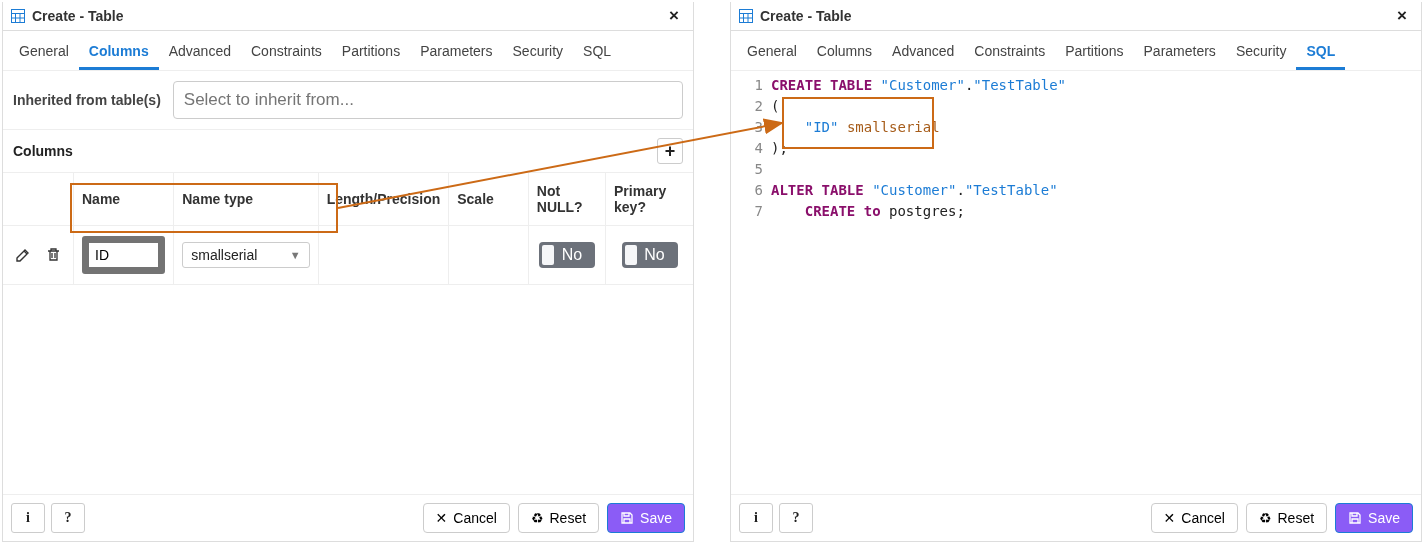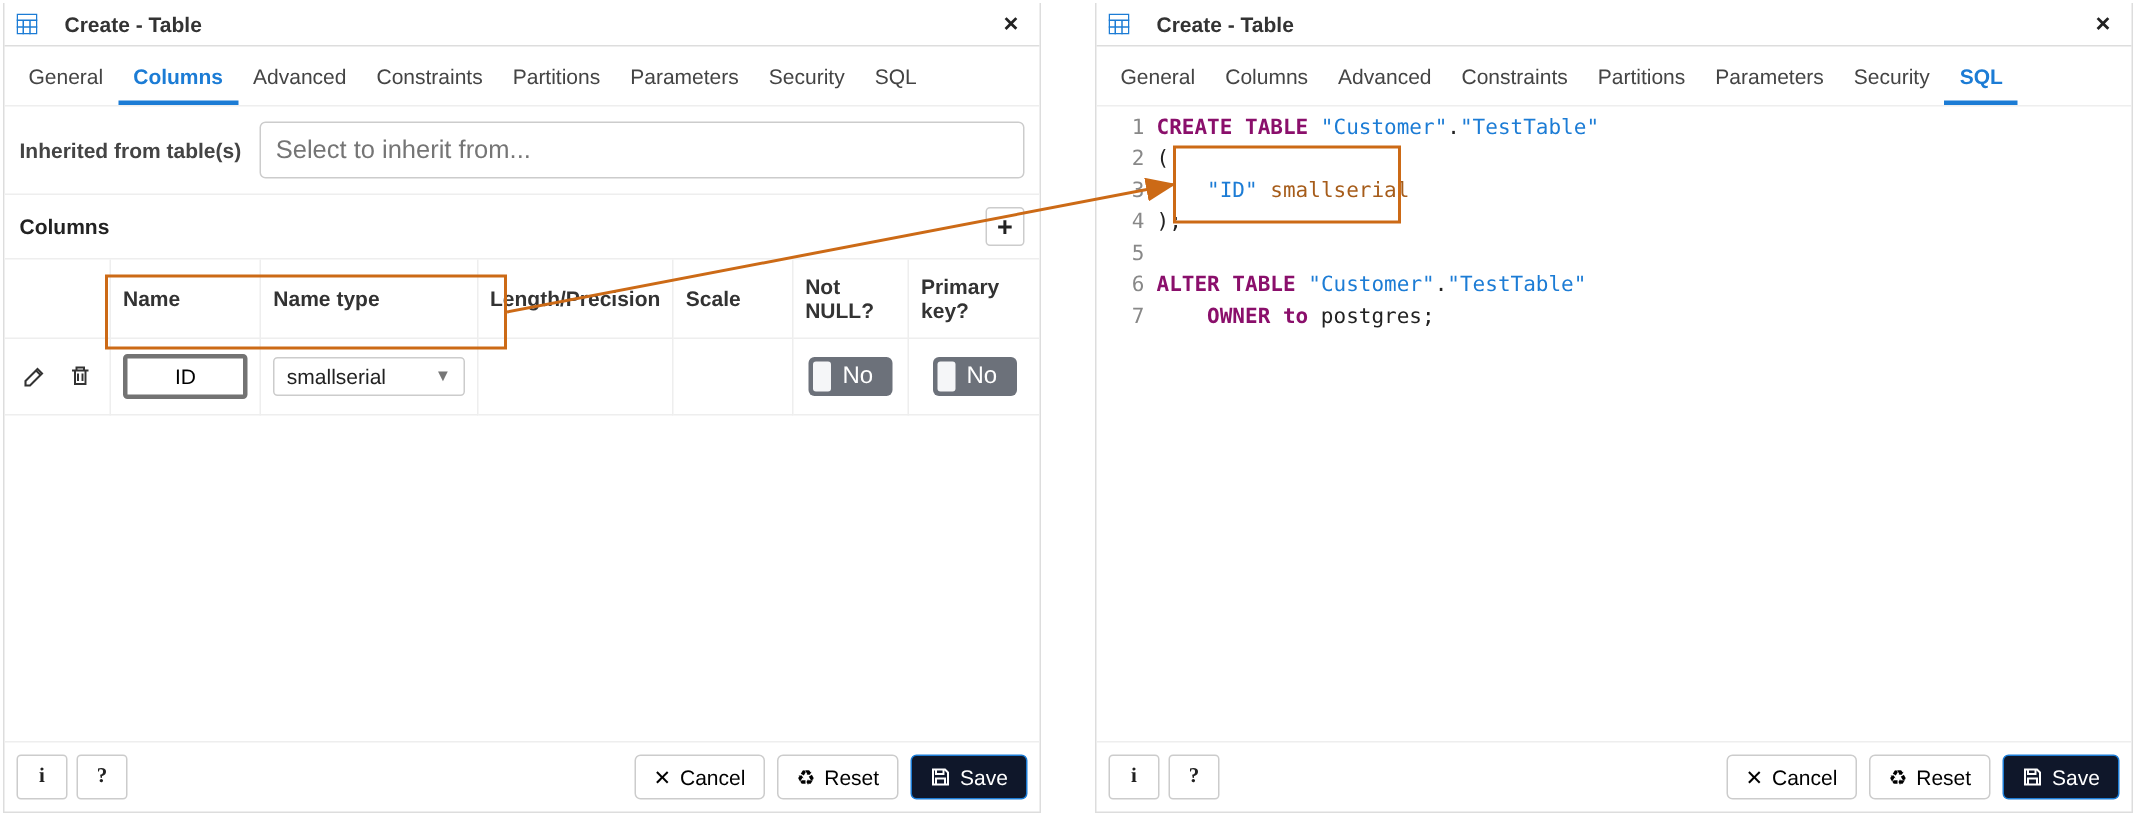--- a/index.html
+++ b/index.html
@@ -4,21 +4,21 @@
 <style>
   * { box-sizing: border-box; }
   html, body { margin:0; padding:0; font-family: "Segoe UI", Arial, sans-serif; font-size:14px; color:#222; }
   body { width:1428px; height:548px; position:relative; overflow:hidden; background:#fff; }
 
   .panel { position:absolute; top:2px; height:540px; border:1px solid #ddd; border-top:none; display:flex; flex-direction:column; background:#fff; }
   .panel-left  { left:2px;  width:692px; }
   .panel-right { left:730px; width:692px; }
 
   .titlebar { display:flex; align-items:center; justify-content:space-between; padding:4px 8px; border-bottom:1px solid #ddd; }
-  .titlebar-left { display:flex; align-items:center; gap:18px; font-weight:600; color:#333; }
+  .titlebar-left { display:flex; align-items:center; gap:7px; font-weight:600; color:#333; }
   .titlebar .close { font-weight:700; font-size:17px; cursor:pointer; padding:0 6px; }
 
   .tabs { display:flex; gap:0; padding:6px 6px 0 6px; border-bottom:1px solid #eee; }
   .tab { padding:6px 10px 8px; color:#444; cursor:pointer; border-bottom:3px solid transparent; }
   .tab.active { color:#1c7cd5; border-bottom-color:#1c7cd5; font-weight:600; }
 
   .body { flex:1 1 auto; overflow:auto; }
 
   
   .row-field { display:flex; align-items:center; gap:12px; padding:10px 10px; }
@@ -30,21 +30,21 @@
   .add-btn { width:26px; height:26px; border:1px solid #ccc; border-radius:3px; background:#fff; display:flex; align-items:center; justify-content:center; cursor:pointer; font-size:18px; line-height:1; }
 
   table.cols { width:100%; border-collapse:collapse; }
   table.cols th, table.cols td { padding:10px 8px; text-align:left; border-bottom:1px solid #eee; border-right:1px solid #eee; vertical-align:middle; }
   table.cols thead th { font-weight:600; color:#333; }
   table.cols th:last-child, table.cols td:last-child { border-right:none; }
 
   .icon-btn { width:24px; height:24px; display:inline-flex; align-items:center; justify-content:center; cursor:pointer; }
   .row-icons { display:flex; gap:6px; }
 
-  .cell-input { width:100%; padding:4px 6px; border:3px solid #737373; border-radius:3px; font-size:14px;text-align:center; }
+  .cell-input { width:100%; padding:4px 6px; border:7px solid #737373; border-radius:3px; font-size:14px; }
   .cell-select { display:flex; align-items:center; justify-content:space-between; padding:4px 8px; border:1px solid #ccc; border-radius:3px; background:#fff; cursor:pointer; }
   .cell-select .caret { color:#777; font-size:11px; }
 
   .toggle { display:inline-flex; align-items:center; justify-content:center; width:56px; height:26px; border-radius:4px; background:#6c717a; color:#fff; font-size:16px; position:relative; padding-left:10px; cursor:pointer; }
   .toggle::before { content:""; position:absolute; left:3px; top:3px; width:12px; height:20px; background:#f5f6f8; border-radius:2px; }
 
   .highlight-box { position:absolute; border:2px solid #cc6a16; pointer-events:none; }
 
   
   .sql-wrap { display:flex; font-family:"Consolas","Menlo",monospace; font-size:14px; line-height:21px; padding-top:4px; }
@@ -55,21 +55,21 @@
   .kw  { color:#8a0f6b; font-weight:600; }
   .kw2 { color:#8a0f6b; font-weight:600; }
   .str { color:#1c7cd5; }
   .typ { color:#a65c1a; }
 
   .footer { display:flex; align-items:center; justify-content:space-between; padding:8px; border-top:1px solid #eee; }
   .footer-left { display:flex; gap:6px; }
   .footer-right { display:flex; gap:8px; }
   .sq-btn { width:34px; height:30px; border:1px solid #ccc; border-radius:3px; background:#fff; display:flex; align-items:center; justify-content:center; cursor:pointer; font-weight:700; font-family:serif; }
   .btn { display:inline-flex; align-items:center; gap:6px; padding:6px 12px; border:1px solid #ccc; border-radius:4px; background:#fff; cursor:pointer; font-size:14px; }
-  .btn.primary { background:#0f172a; color:#fff; border-color:#1c7cd5; }
+  .btn.primary { background:#8b5cf6; color:#fff; border-color:#1c7cd5; }
 
   svg { display:block; }
 
   
   .arrow-svg { position:absolute; left:0; top:0; width:1428px; height:548px; pointer-events:none; }
 </style>
 </head>
 <body>
 
 <div class="panel panel-left">
@@ -232,21 +232,21 @@
         <div>6</div>
         <div>7</div>
       </div>
       <div class="code">
         <div><span class="kw">CREATE TABLE </span><span class="str">"Customer"</span><span>.</span><span class="str">"TestTable"</span></div>
         <div><span>(</span></div>
         <div><span>    </span><span class="str">"ID" </span><span class="typ">smallserial</span></div>
         <div><span>);</span></div>
         <div><span></span></div>
         <div><span class="kw">ALTER TABLE </span><span class="str">"Customer"</span><span>.</span><span class="str">"TestTable"</span></div>
-        <div><span>    </span><span class="kw2">OWNER to </span><span>postgres;</span></div>
+        <div><span>    </span><span class="kw2">CREATE to </span><span>postgres;</span></div>
       </div>
     </div>
   </div>
 
   <div class="footer">
     <div class="footer-left">
       <div class="sq-btn">i</div>
       <div class="sq-btn">?</div>
     </div>
     <div class="footer-right">

